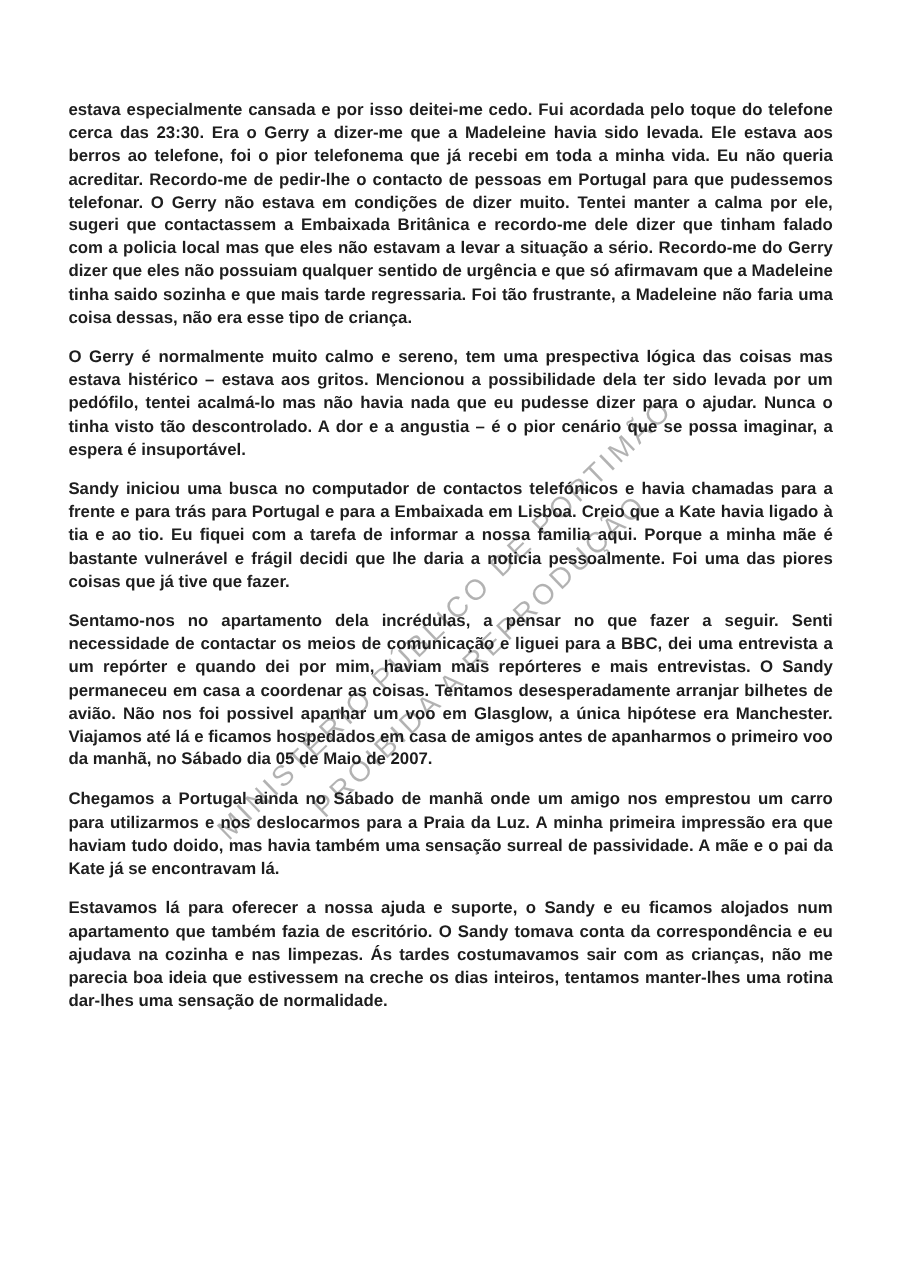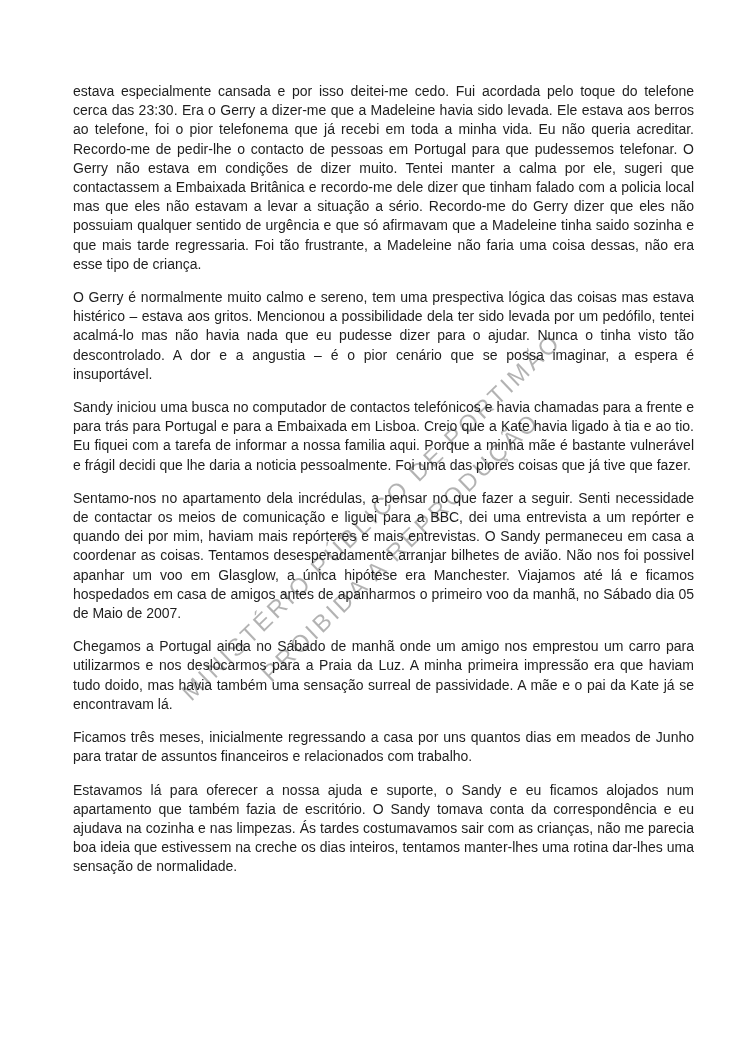--- a/index.html
+++ b/index.html
@@ -20,22 +20,23 @@
     left: 57px;
     top: 82px;
     width: 637px;
     color: #1e1e1e;
     font-size: 14px;
     line-height: 19.2px;
     text-align: justify;
     z-index: 2;
   }
   .text-block p {
-    margin: 0 0 14px 16px;
+    margin: 0 0 14px 0;
     padding: 0;
+    font-weight: bold;
   }
   .watermark {
     position: absolute;
     left: 386px;
     top: 532px;
     transform: translate(-50%, -50%) rotate(-44deg);
     transform-origin: center center;
     text-align: center;
     color: rgba(0, 0, 0, 0.30);
     z-index: 1;
@@ -58,17 +59,16 @@
     <div class="wm-line">MINISTÉRIO PÚBLICO DE PORTIMÃO</div>
     <div class="wm-line">PROIBIDA A REPRODUÇÃO</div>
   </div>
 
   <div class="text-block">
     <p>estava especialmente cansada e por isso deitei-me cedo. Fui acordada pelo toque do telefone cerca das 23:30. Era o Gerry a dizer-me que a Madeleine havia sido levada. Ele estava aos berros ao telefone, foi o pior telefonema que já recebi em toda a minha vida. Eu não queria acreditar. Recordo-me de pedir-lhe o contacto de pessoas em Portugal para que pudessemos telefonar. O Gerry não estava em condições de dizer muito. Tentei manter a calma por ele, sugeri que contactassem a Embaixada Britânica e recordo-me dele dizer que tinham falado com a policia local mas que eles não estavam a levar a situação a sério. Recordo-me do Gerry dizer que eles não possuiam qualquer sentido de urgência e que só afirmavam que a Madeleine tinha saido sozinha e que mais tarde regressaria. Foi tão frustrante, a Madeleine não faria uma coisa dessas, não era esse tipo de criança.</p>
     <p>O Gerry é normalmente muito calmo e sereno, tem uma prespectiva lógica das coisas mas estava histérico – estava aos gritos. Mencionou a possibilidade dela ter sido levada por um pedófilo, tentei acalmá-lo mas não havia nada que eu pudesse dizer para o ajudar. Nunca o tinha visto tão descontrolado. A dor e a angustia – é o pior cenário que se possa imaginar, a espera é insuportável.</p>
     <p>Sandy iniciou uma busca no computador de contactos telefónicos e havia chamadas para a frente e para trás para Portugal e para a Embaixada em Lisboa. Creio que a Kate havia ligado à tia e ao tio. Eu fiquei com a tarefa de informar a nossa familia aqui. Porque a minha mãe é bastante vulnerável e frágil decidi que lhe daria a noticia pessoalmente. Foi uma das piores coisas que já tive que fazer.</p>
     <p>Sentamo-nos no apartamento dela incrédulas, a pensar no que fazer a seguir. Senti necessidade de contactar os meios de comunicação e liguei para a BBC, dei uma entrevista a um repórter e quando dei por mim, haviam mais repórteres e mais entrevistas. O Sandy permaneceu em casa a coordenar as coisas. Tentamos desesperadamente arranjar bilhetes de avião. Não nos foi possivel apanhar um voo em Glasglow, a única hipótese era Manchester. Viajamos até lá e ficamos hospedados em casa de amigos antes de apanharmos o primeiro voo da manhã, no Sábado dia 05 de Maio de 2007.</p>
     <p>Chegamos a Portugal ainda no Sábado de manhã onde um amigo nos emprestou um carro para utilizarmos e nos deslocarmos para a Praia da Luz. A minha primeira impressão era que haviam tudo doido, mas havia também uma sensação surreal de passividade. A mãe e o pai da Kate já se encontravam lá.</p>
-    <p>Ficamos três meses, inicialmente regressando a casa por uns quantos dias em meados de Junho para tratar de assuntos financeiros e relacionados com trabalho.</p>
     <p>Estavamos lá para oferecer a nossa ajuda e suporte, o Sandy e eu ficamos alojados num apartamento que também fazia de escritório. O Sandy tomava conta da correspondência e eu ajudava na cozinha e nas limpezas. Ás tardes costumavamos sair com as crianças, não me parecia boa ideia que estivessem na creche os dias inteiros, tentamos manter-lhes uma rotina dar-lhes uma sensação de normalidade.</p>
   </div>
 
 </div>
 
 </body></html>

